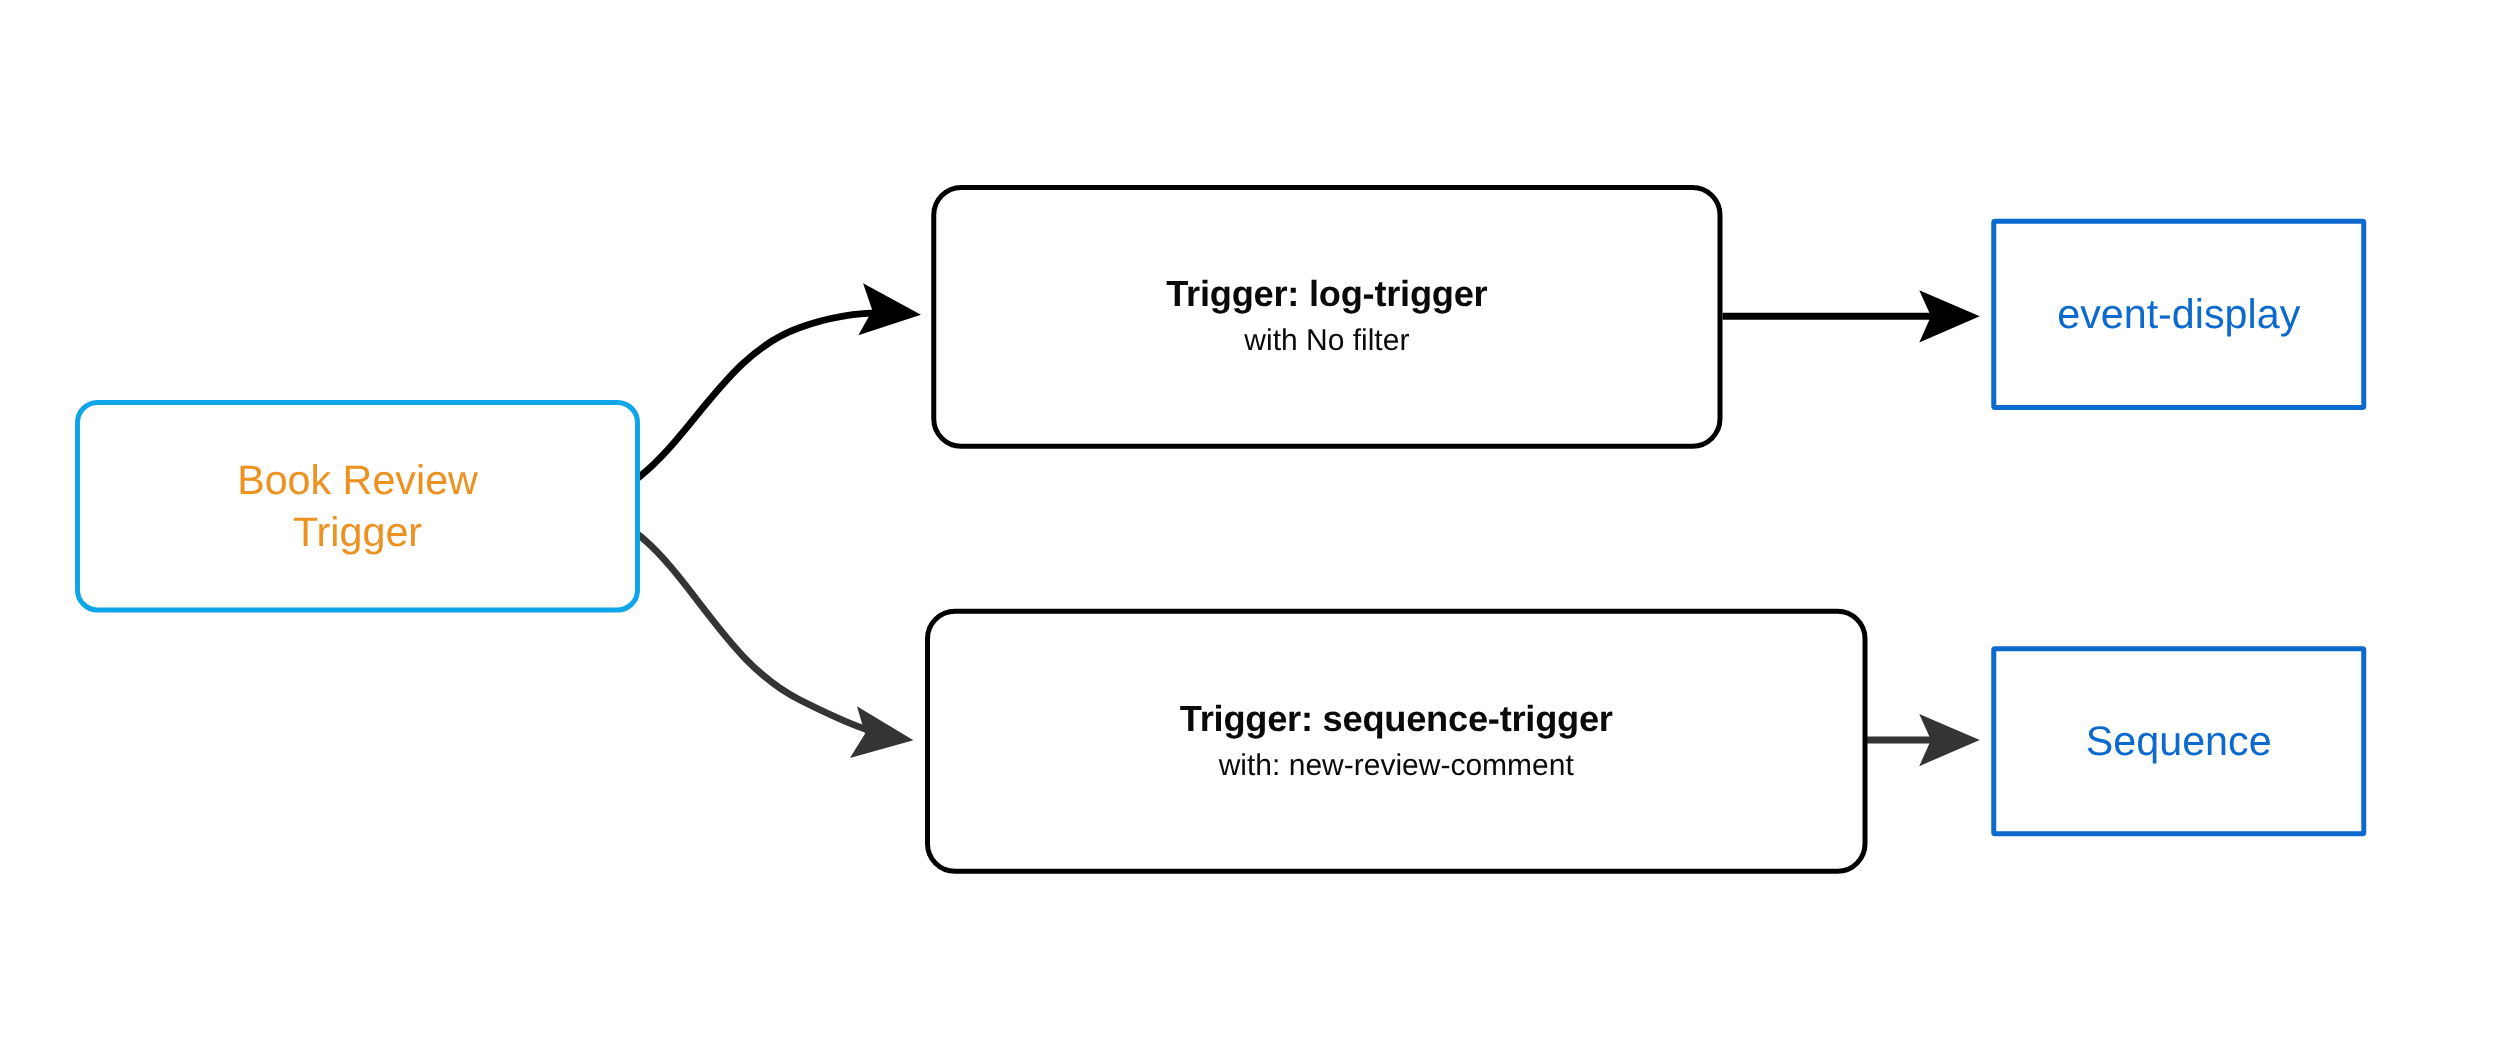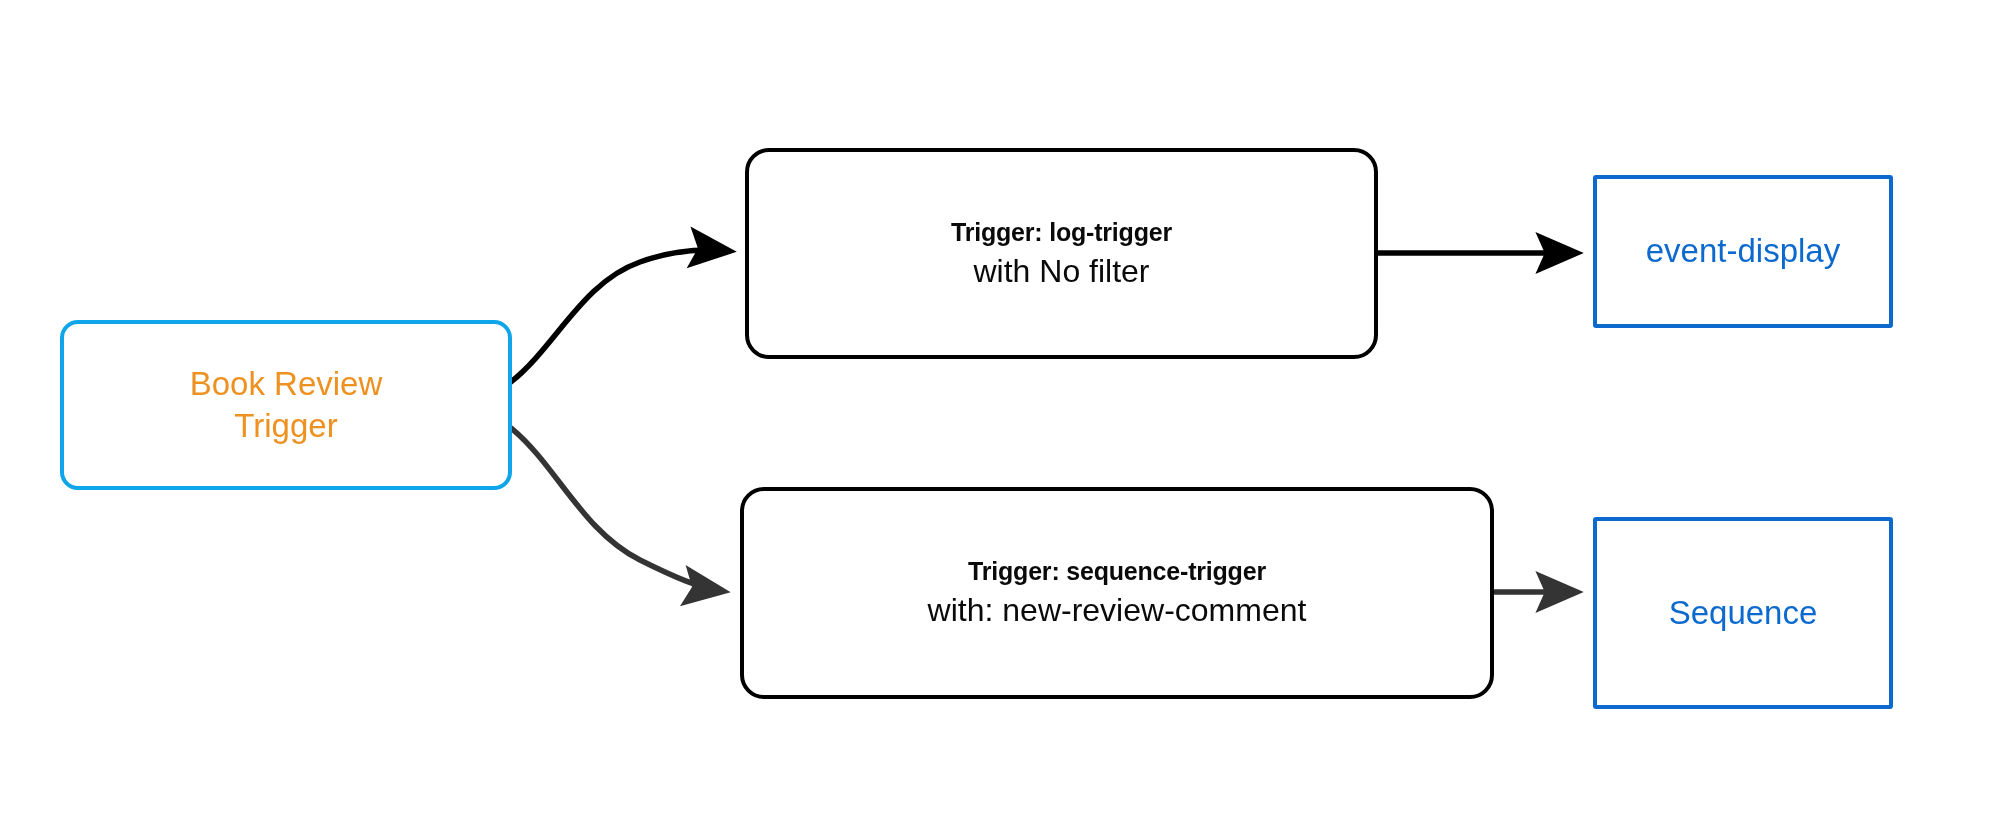--- a/index.html
+++ b/index.html
@@ -64,48 +64,48 @@
     height: 211px;
   }
   .node-trigger-2 {
     left: 740px;
     top: 487px;
     width: 754px;
     height: 212px;
   }
   .trigger-title {
     font-weight: bold;
-    font-size: 25px;
+    font-size: 29px;
     letter-spacing: -0.2px;
     display: block;
   }
   .trigger-sub {
     font-weight: normal;
-    font-size: 32px;
+    font-size: 24px;
     display: block;
     margin-top: 3px;
   }
 
   
   .node-sink {
     border: 4.5px solid #0C6ACF;
     border-radius: 3px;
     color: #0C6ACF;
     font-size: 33px;
     width: 300px;
   }
   .node-sink-event {
     left: 1593px;
     top: 175px;
     height: 153px;
   }
   .node-sink-sequence {
     left: 1593px;
     top: 517px;
-    height: 192px;
+    height: 152px;
   }
 </style>
 </head>
 <body>
 
 <div id="diagram-canvas">
 
   <svg id="edge-layer" viewBox="0 0 1999 831" width="1999" height="831" xmlns="http://www.w3.org/2000/svg">
     <defs>
       <marker id="arrow-black" markerWidth="10" markerHeight="10" refX="7.6" refY="4" orient="auto" markerUnits="strokeWidth">

